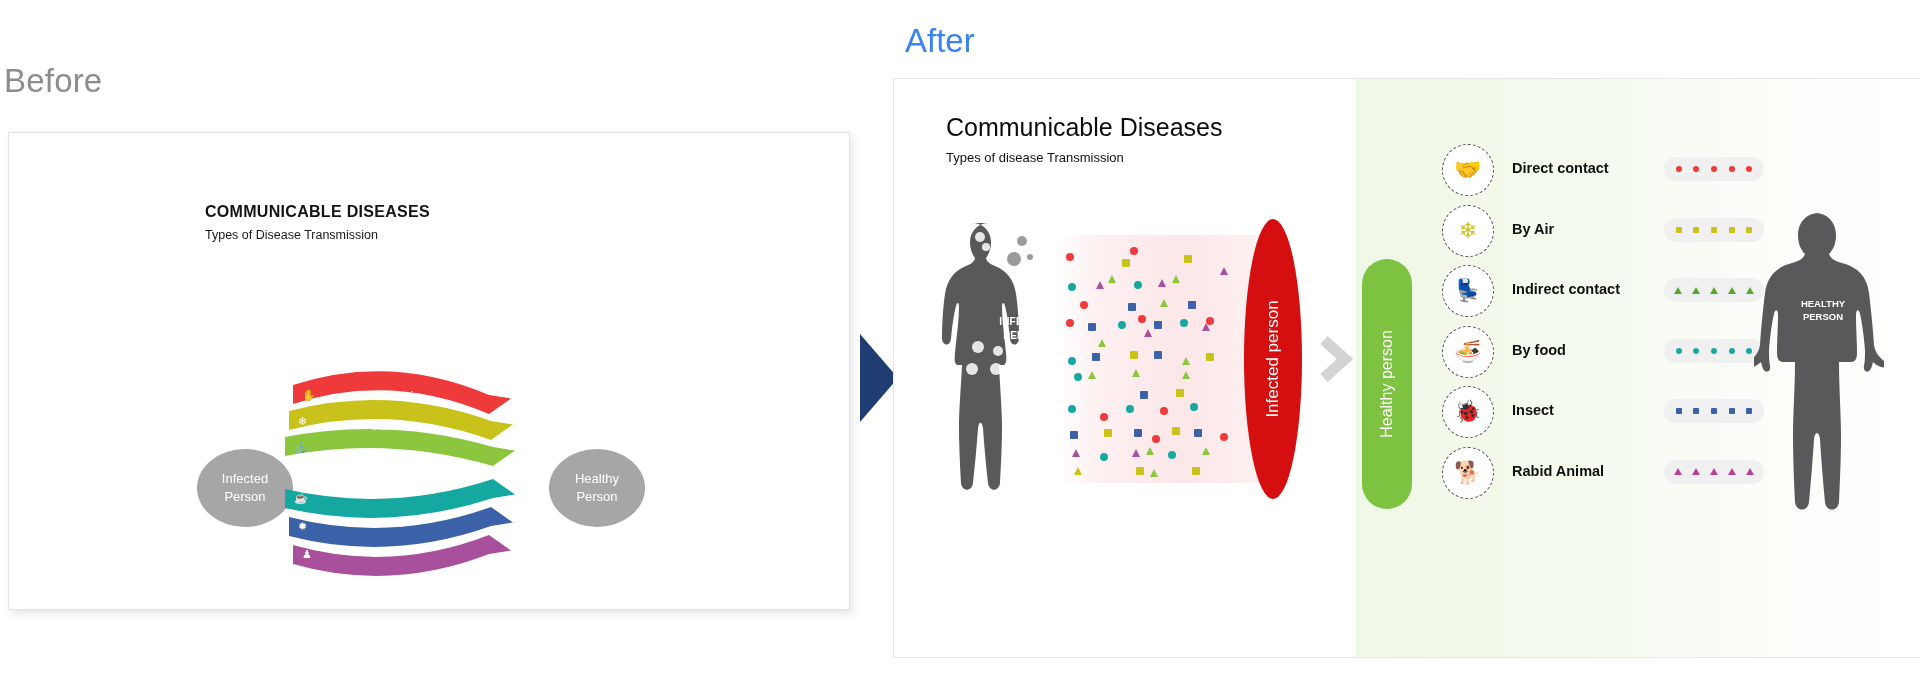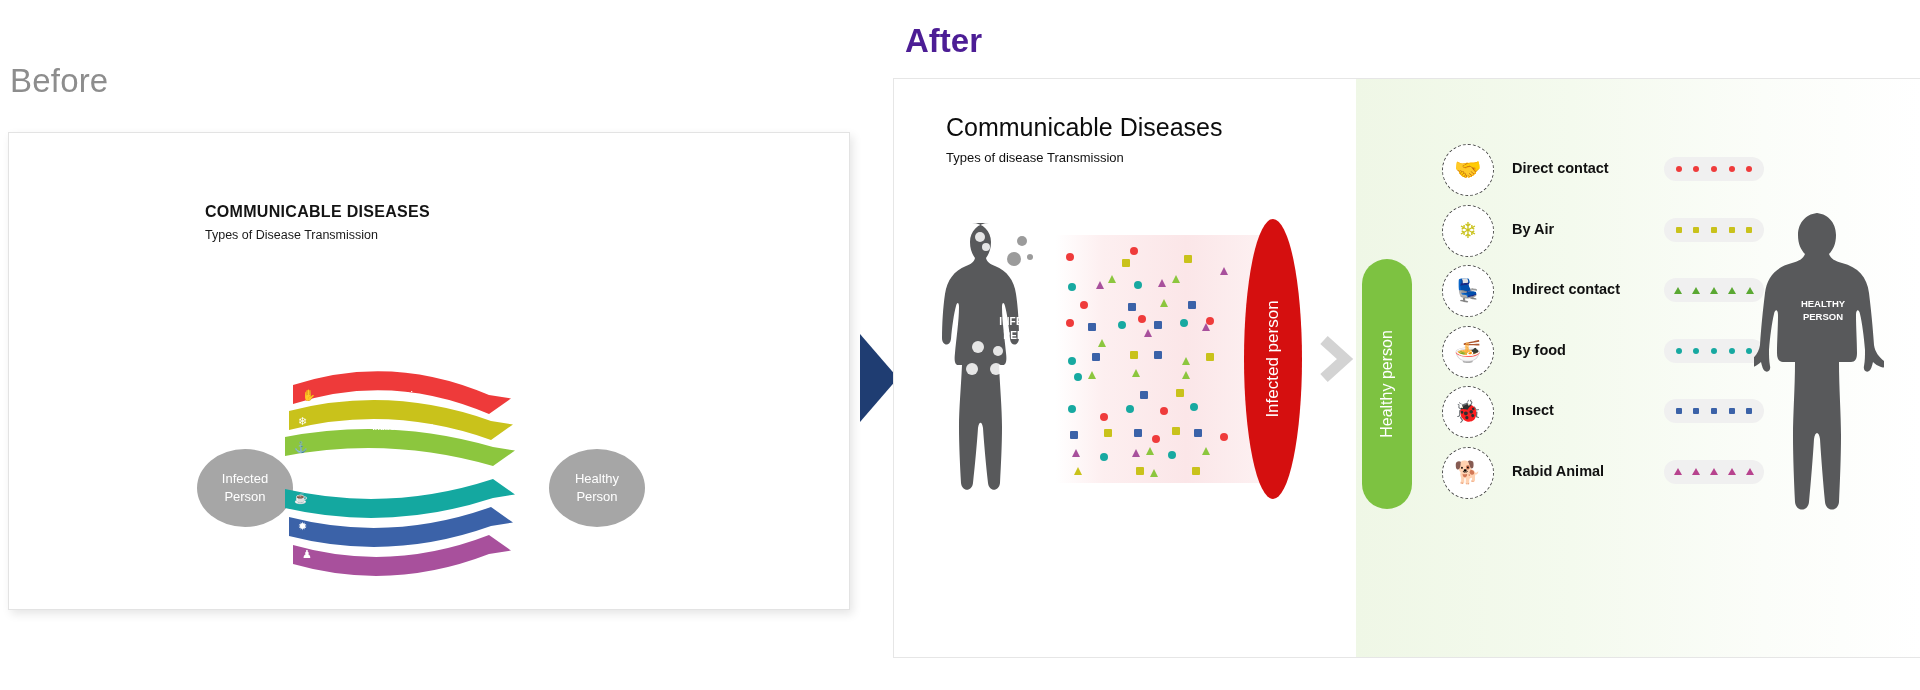--- a/index.html
+++ b/index.html
@@ -6,21 +6,21 @@
   html, body {
     width: 1920px; height: 690px;
     background: #ffffff;
     font-family: "Liberation Sans", sans-serif;
     overflow: hidden;
   }
   #stage { position: relative; width: 1920px; height: 690px; background:#fff; }
 
   
   #before-label {
-    position: absolute; left: 10px; top: 62px;
+    position: absolute; left: 4px; top: 62px;
     font-size: 33px; color: #8d8d8d; font-weight: 400; letter-spacing: .2px;
   }
   #before-card {
     position: absolute; left: 8px; top: 132px;
     width: 842px; height: 478px;
     background: #fff; border: 1px solid #e3e3e3;
     box-shadow: 3px 4px 9px rgba(0,0,0,.10);
   }
   #before-inner { position:absolute; inset:0; }
   .b-title {
@@ -42,21 +42,21 @@
   #b-arrows { position:absolute; left:270px; top:238px; width:260px; height:230px; }
 
   
   #mid-arrow {
     position:absolute; left:842px; top:328px; width:70px; height:100px;
   }
 
   
   #after-label {
     position:absolute; left:905px; top:22px;
-    font-size:33px; color:#4c1d95; font-weight:700;
+    font-size:33px; color:#3b82f6; font-weight:400;
   }
   #after-card {
     position:absolute; left:893px; top:78px;
     width:1028px; height:580px;
     background:#ffffff; border:1px solid #e6e6e6;
     overflow:hidden;
   }
   #after-greenwash {
     position:absolute; left:462px; top:0; width:566px; height:580px;
     background:linear-gradient(90deg,#eff7e6 0%, #f4faee 38%, #fbfdf9 72%, #ffffff 100%);

